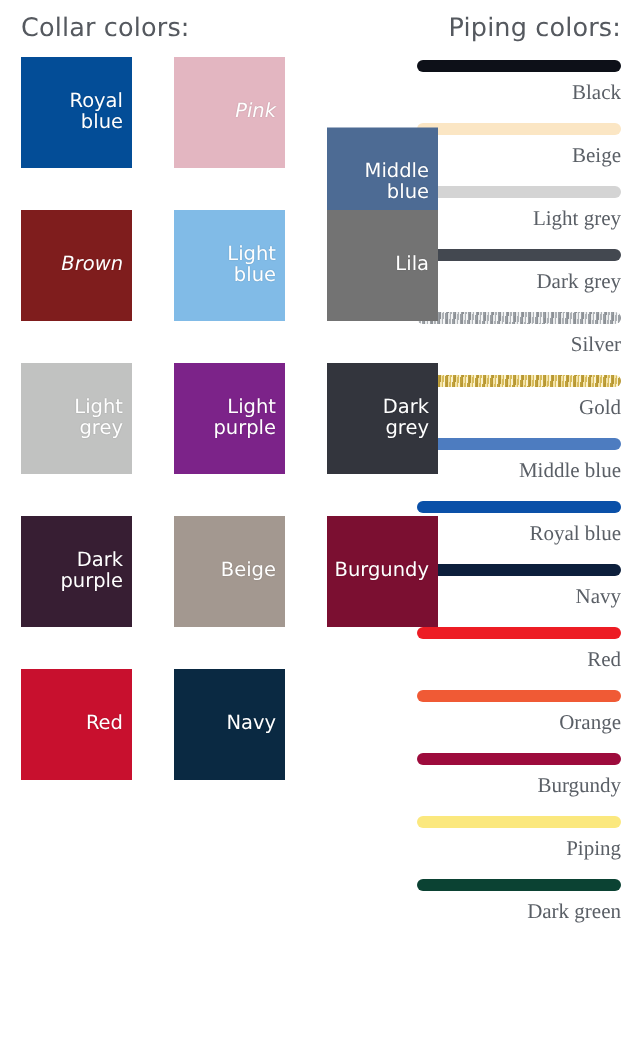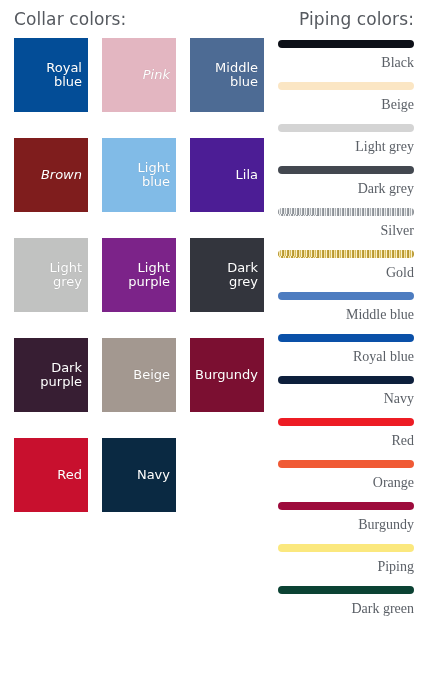--- a/index.html
+++ b/index.html
@@ -41,20 +41,21 @@
   .collar-title {
     padding: 9px 0 9px 14px;
   }
   .swatch-grid {
     display: grid;
     grid-template-columns: repeat(3, 74px);
     grid-auto-rows: 74px;
     column-gap: 14px;
     row-gap: 26px;
     padding-left: 14px;
+    gap: 28px;
   }
   .swatch {
     position: relative;
     width: 74px;
     height: 74px;
     display: flex;
     align-items: center;
     justify-content: flex-end;
     box-sizing: border-box;
     padding: 0 6px 0 4px;
@@ -123,32 +124,32 @@
   <div class="collar-panel">
     <div class="section-title collar-title">Collar colors:</div>
     <div class="swatch-grid" id="collar-grid">
         <div class="swatch" style="background: rgb(3, 77, 151);">
           <span class="swatch-label" style="color: rgb(255, 255, 255);">Royal
 blue</span>
         </div>
         <div class="swatch" style="background: rgb(227, 182, 193); font-style: italic;">
           <span class="swatch-label" style="color: rgb(255, 255, 255);">Pink</span>
         </div>
-        <div class="swatch" style="background: rgb(77, 107, 148);">
+        <div class="swatch" style="background: rgb(77, 107, 148); margin-top: 47px;">
           <span class="swatch-label" style="color: rgb(255, 255, 255);">Middle
 blue</span>
         </div>
         <div class="swatch" style="background: #7f1d1d; font-style: italic;">
           <span class="swatch-label" style="color: rgb(255, 255, 255);">Brown</span>
         </div>
         <div class="swatch" style="background: rgb(129, 187, 231);">
           <span class="swatch-label" style="color: rgb(255, 255, 255);">Light
 blue</span>
         </div>
-        <div class="swatch" style="background: #4c1d95;">
+        <div class="swatch" style="background: #737373;">
           <span class="swatch-label" style="color: rgb(255, 255, 255);">Lila</span>
         </div>
         <div class="swatch" style="background: rgb(193, 194, 193);">
           <span class="swatch-label" style="color: rgb(255, 255, 255);">Light
 grey</span>
         </div>
         <div class="swatch" style="background: rgb(124, 35, 137);">
           <span class="swatch-label" style="color: rgb(255, 255, 255);">Light
 purple</span>
         </div>

